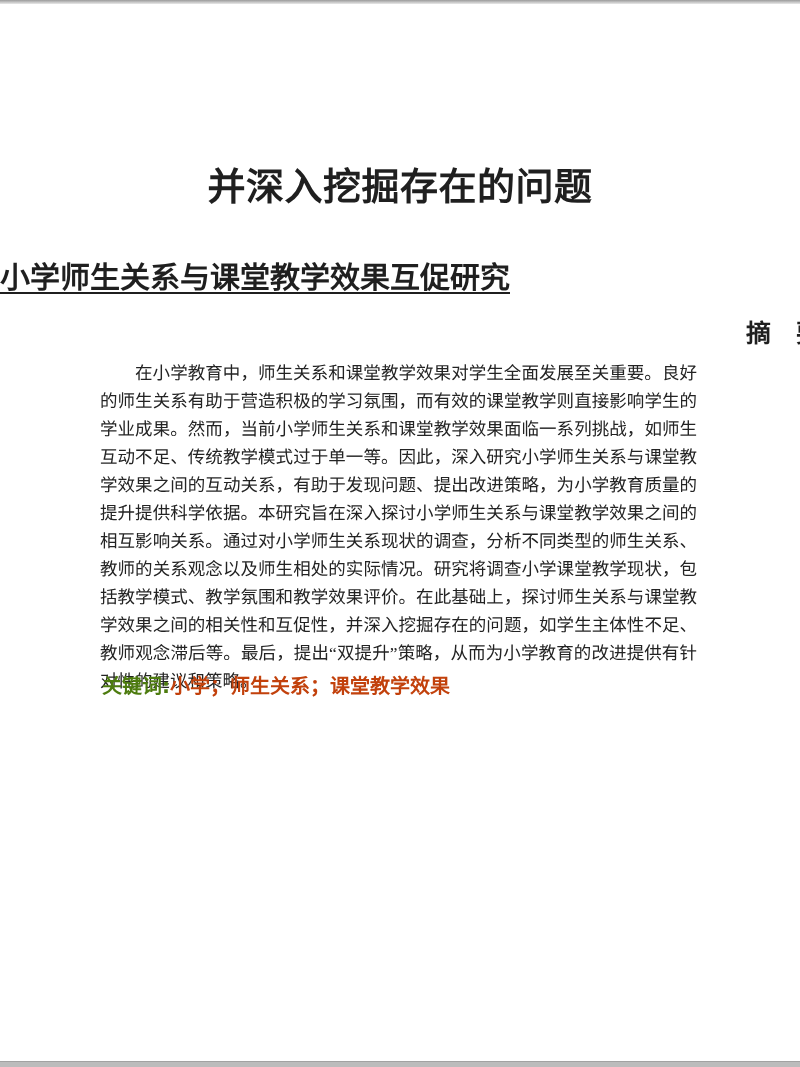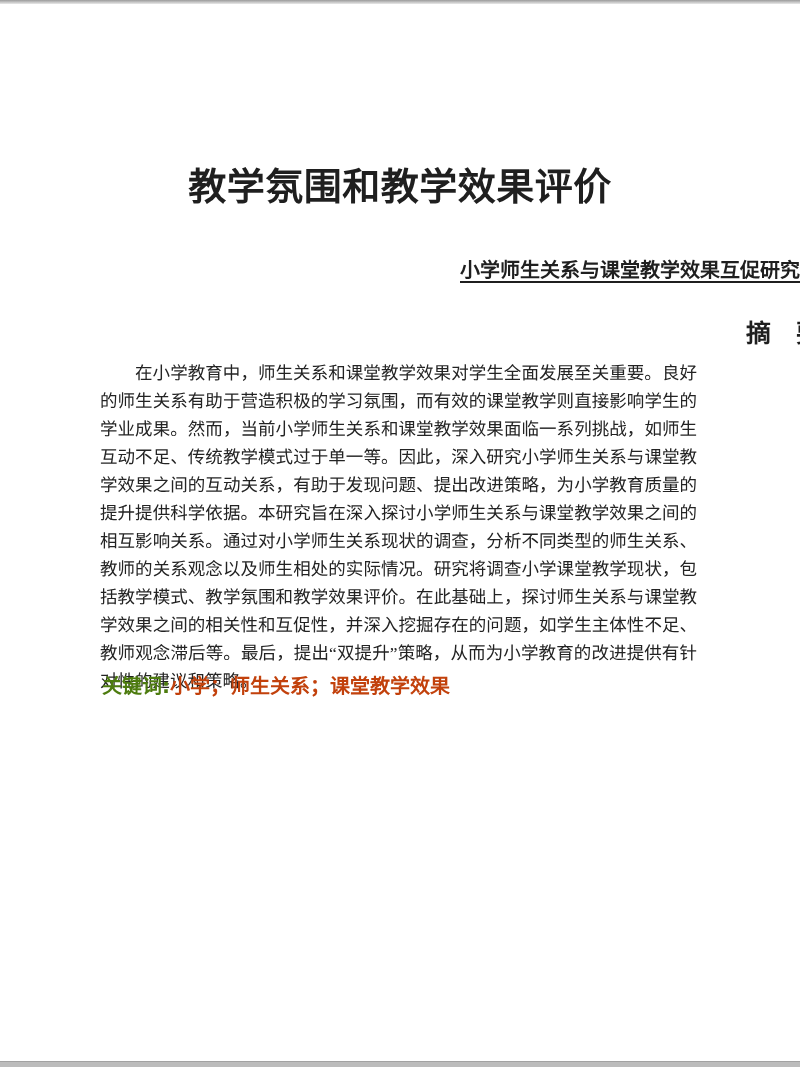--- a/index.html
+++ b/index.html
@@ -40,24 +40,24 @@
     font-size: 38px;
     line-height: 48px;
     letter-spacing: 0.5px;
     white-space: nowrap;
   }
   .doc-subtitle {
     position: absolute;
     top: 238px;
     left: 0;
     width: 100%;
-    text-align: right;
+    text-align: left;
     font-family: "DejaVu Sans", "Liberation Sans", sans-serif;
     font-weight: bold;
-    font-size: 20px;
+    font-size: 30px;
     line-height: 30px;
     white-space: nowrap;
   }
   .doc-subtitle .underline {
     text-decoration: underline;
     text-underline-offset: 4px;
     text-decoration-thickness: 2px;
   }
   .abstract-heading {
     position: absolute;
@@ -104,21 +104,21 @@
     color: #c2410c;
     margin-top: 47px;
   }
 </style>
 </head>
 <body>
 
 <div class="page">
   <div class="edge-top"></div>
 
-  <h1 class="doc-title">教学氛围和教学效果评价</h1>
+  <h1 class="doc-title">并深入挖掘存在的问题</h1>
 
   <h2 class="doc-subtitle"><span class="underline">小学师生关系与课堂教学效果互促研究</span></h2>
 
   <h3 class="abstract-heading">摘　要</h3>
 
   <p class="abstract-body">在小学教育中，师生关系和课堂教学效果对学生全面发展至关重要。良好的师生关系有助于营造积极的学习氛围，而有效的课堂教学则直接影响学生的学业成果。然而，当前小学师生关系和课堂教学效果面临一系列挑战，如师生互动不足、传统教学模式过于单一等。因此，深入研究小学师生关系与课堂教学效果之间的互动关系，有助于发现问题、提出改进策略，为小学教育质量的提升提供科学依据。本研究旨在深入探讨小学师生关系与课堂教学效果之间的相互影响关系。通过对小学师生关系现状的调查，分析不同类型的师生关系、教师的关系观念以及师生相处的实际情况。研究将调查小学课堂教学现状，包括教学模式、教学氛围和教学效果评价。在此基础上，探讨师生关系与课堂教学效果之间的相关性和互促性，并深入挖掘存在的问题，如学生主体性不足、教师观念滞后等。最后，提出“双提升”策略，从而为小学教育的改进提供有针对性的建议和策略。</p>
 
   <div class="keywords-row">
     <span class="keywords-label">关键词:</span><span class="keywords-value">小学；师生关系；课堂教学效果</span>
   </div>

